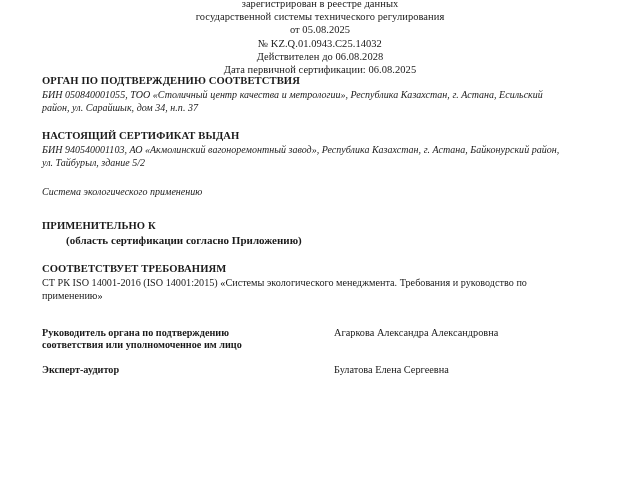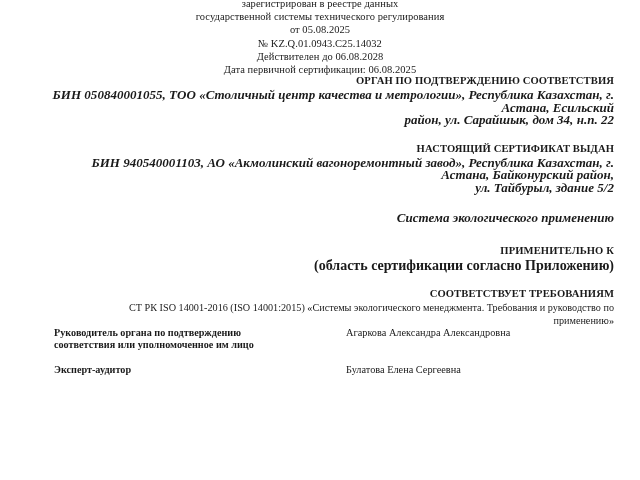--- a/index.html
+++ b/index.html
@@ -41,58 +41,57 @@
   
   .body-block {
     position: absolute;
     top: 74px;
     left: 42px;
     width: 572px;
   }
 
   .section {
     margin-bottom: 0;
-    text-align: right;
   }
 
   .sec-title {
     font-weight: bold;
     font-size: 10.6px;
     line-height: 13px;
     letter-spacing: 0.1px;
   }
 
   .sec-sub {
     font-weight: bold;
-    font-size: 14px;
+    font-size: 11px;
     line-height: 13px;
+    margin-left: 24px;
   }
 
   .sec-italic {
     font-style: italic;
-    font-size: 13px;
+    font-size: 10px;
     line-height: 12.6px;
     letter-spacing: 0.02px;
-    font-weight: bold;
   }
 
   .sec-plain {
     font-size: 10.2px;
     line-height: 12.8px;
   }
 
   .gap-after-title { height: 2px; }
   .gap-section { height: 15px; }
   .gap-section-lg { height: 20px; }
 
   
   .sign-block {
     position: absolute;
     top: 327px;
-    left: 54px;
+    left: 42px;
     width: 572px;
   }
   .sign-row {
     position: relative;
     min-height: 14px;
   }
   .sign-role {
     font-weight: bold;
     font-size: 10.2px;
     line-height: 12.4px;
@@ -121,21 +120,21 @@
     <div class="header-line">Действителен до 06.08.2028</div>
     <div class="header-line">Дата первичной сертификации: 06.08.2025</div>
   </div>
 
   <div class="body-block">
 
     <div class="section">
       <div class="sec-title">ОРГАН ПО ПОДТВЕРЖДЕНИЮ СООТВЕТСТВИЯ</div>
       <div class="gap-after-title"></div>
       <div class="sec-italic">БИН 050840001055, ТОО «Столичный центр качества и метрологии», Республика Казахстан, г. Астана, Есильский</div>
-      <div class="sec-italic">район, ул. Сарайшык, дом 34, н.п. 22</div>
+      <div class="sec-italic">район, ул. Сарайшык, дом 34, н.п. 37</div>
     </div>
 
     <div class="gap-section"></div>
 
     <div class="section">
       <div class="sec-title">НАСТОЯЩИЙ СЕРТИФИКАТ ВЫДАН</div>
       <div class="gap-after-title"></div>
       <div class="sec-italic">БИН 940540001103, АО «Акмолинский вагоноремонтный завод», Республика Казахстан, г. Астана, Байконурский район,</div>
       <div class="sec-italic">ул. Тайбурыл, здание 5/2</div>
     </div>

